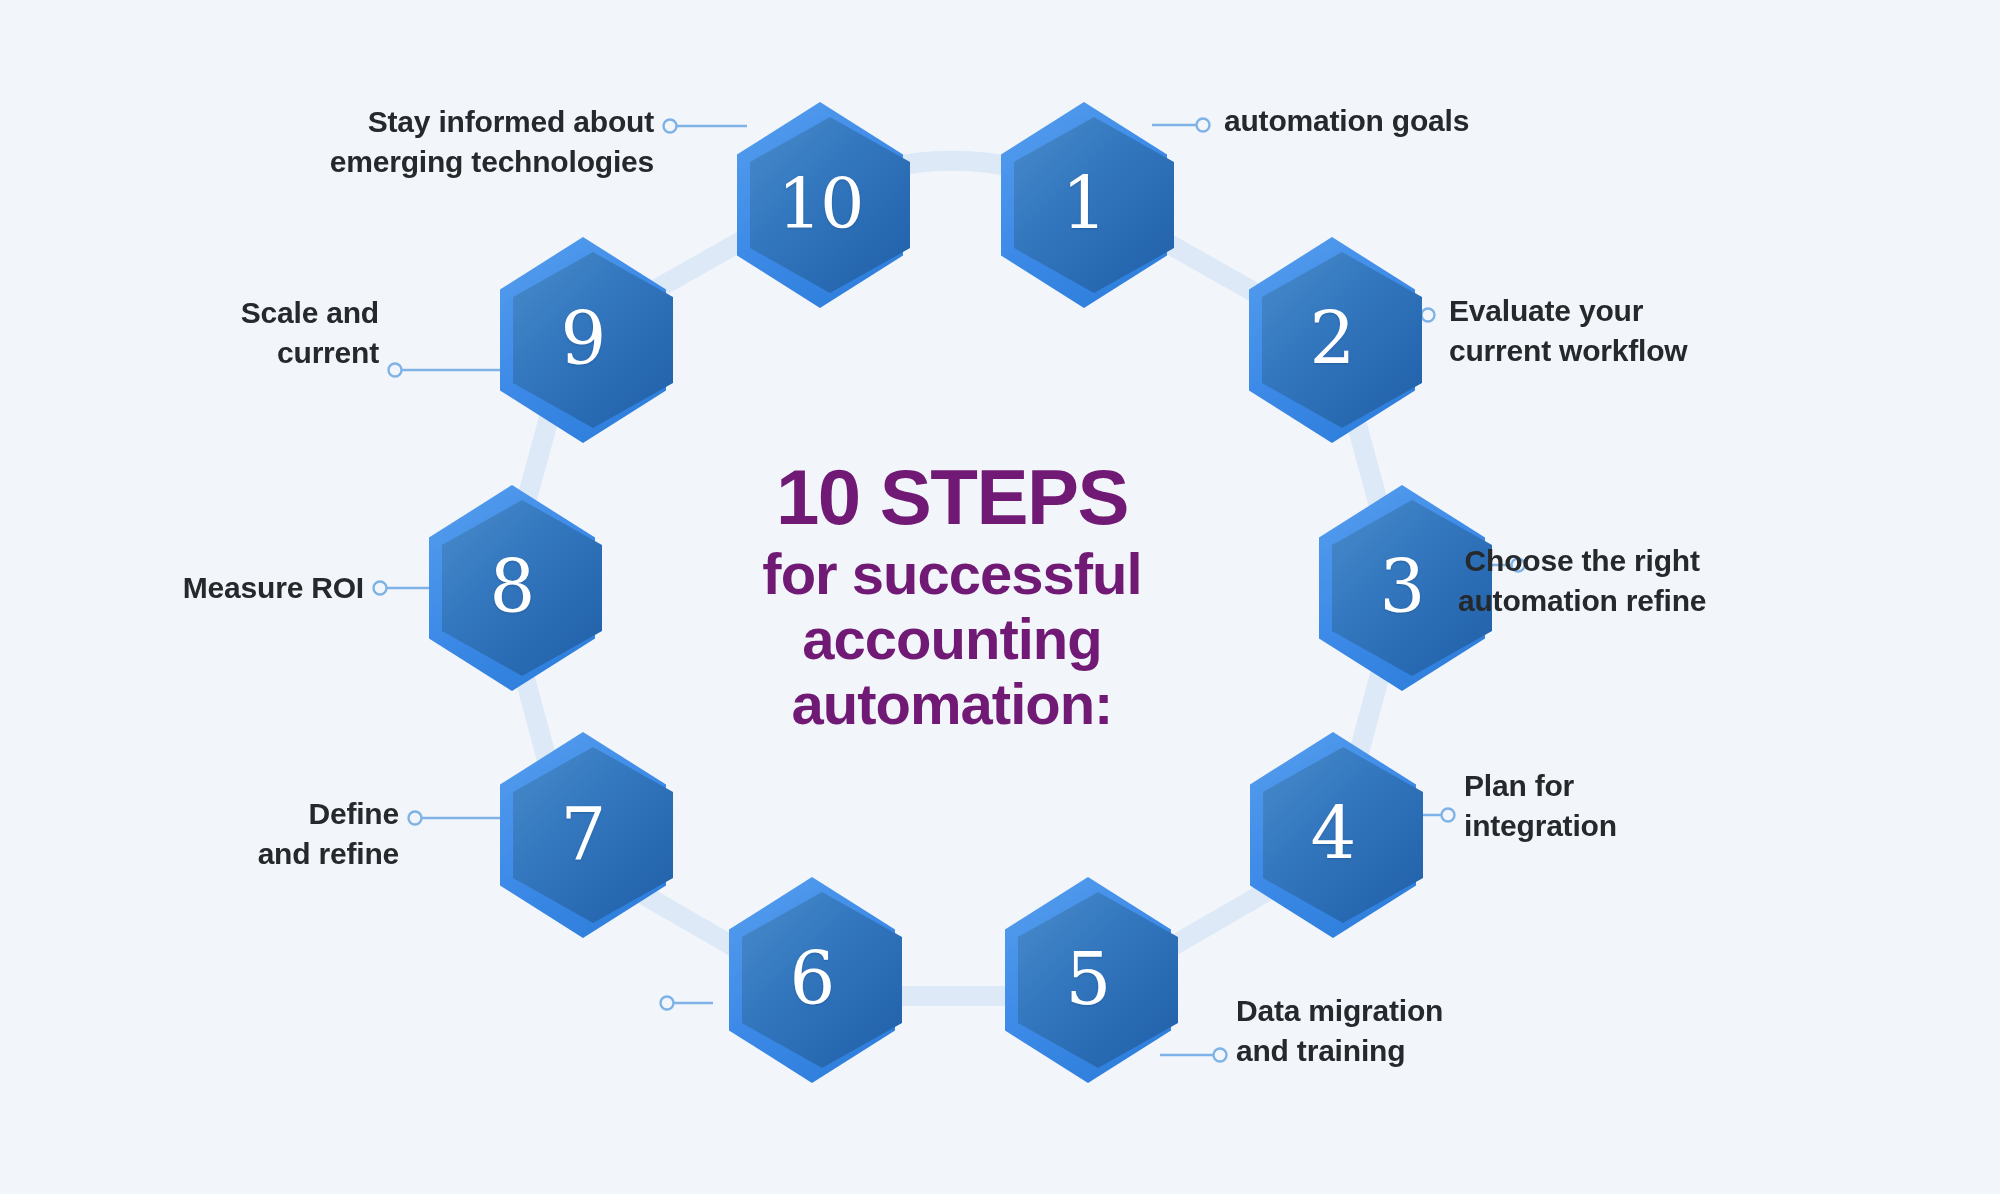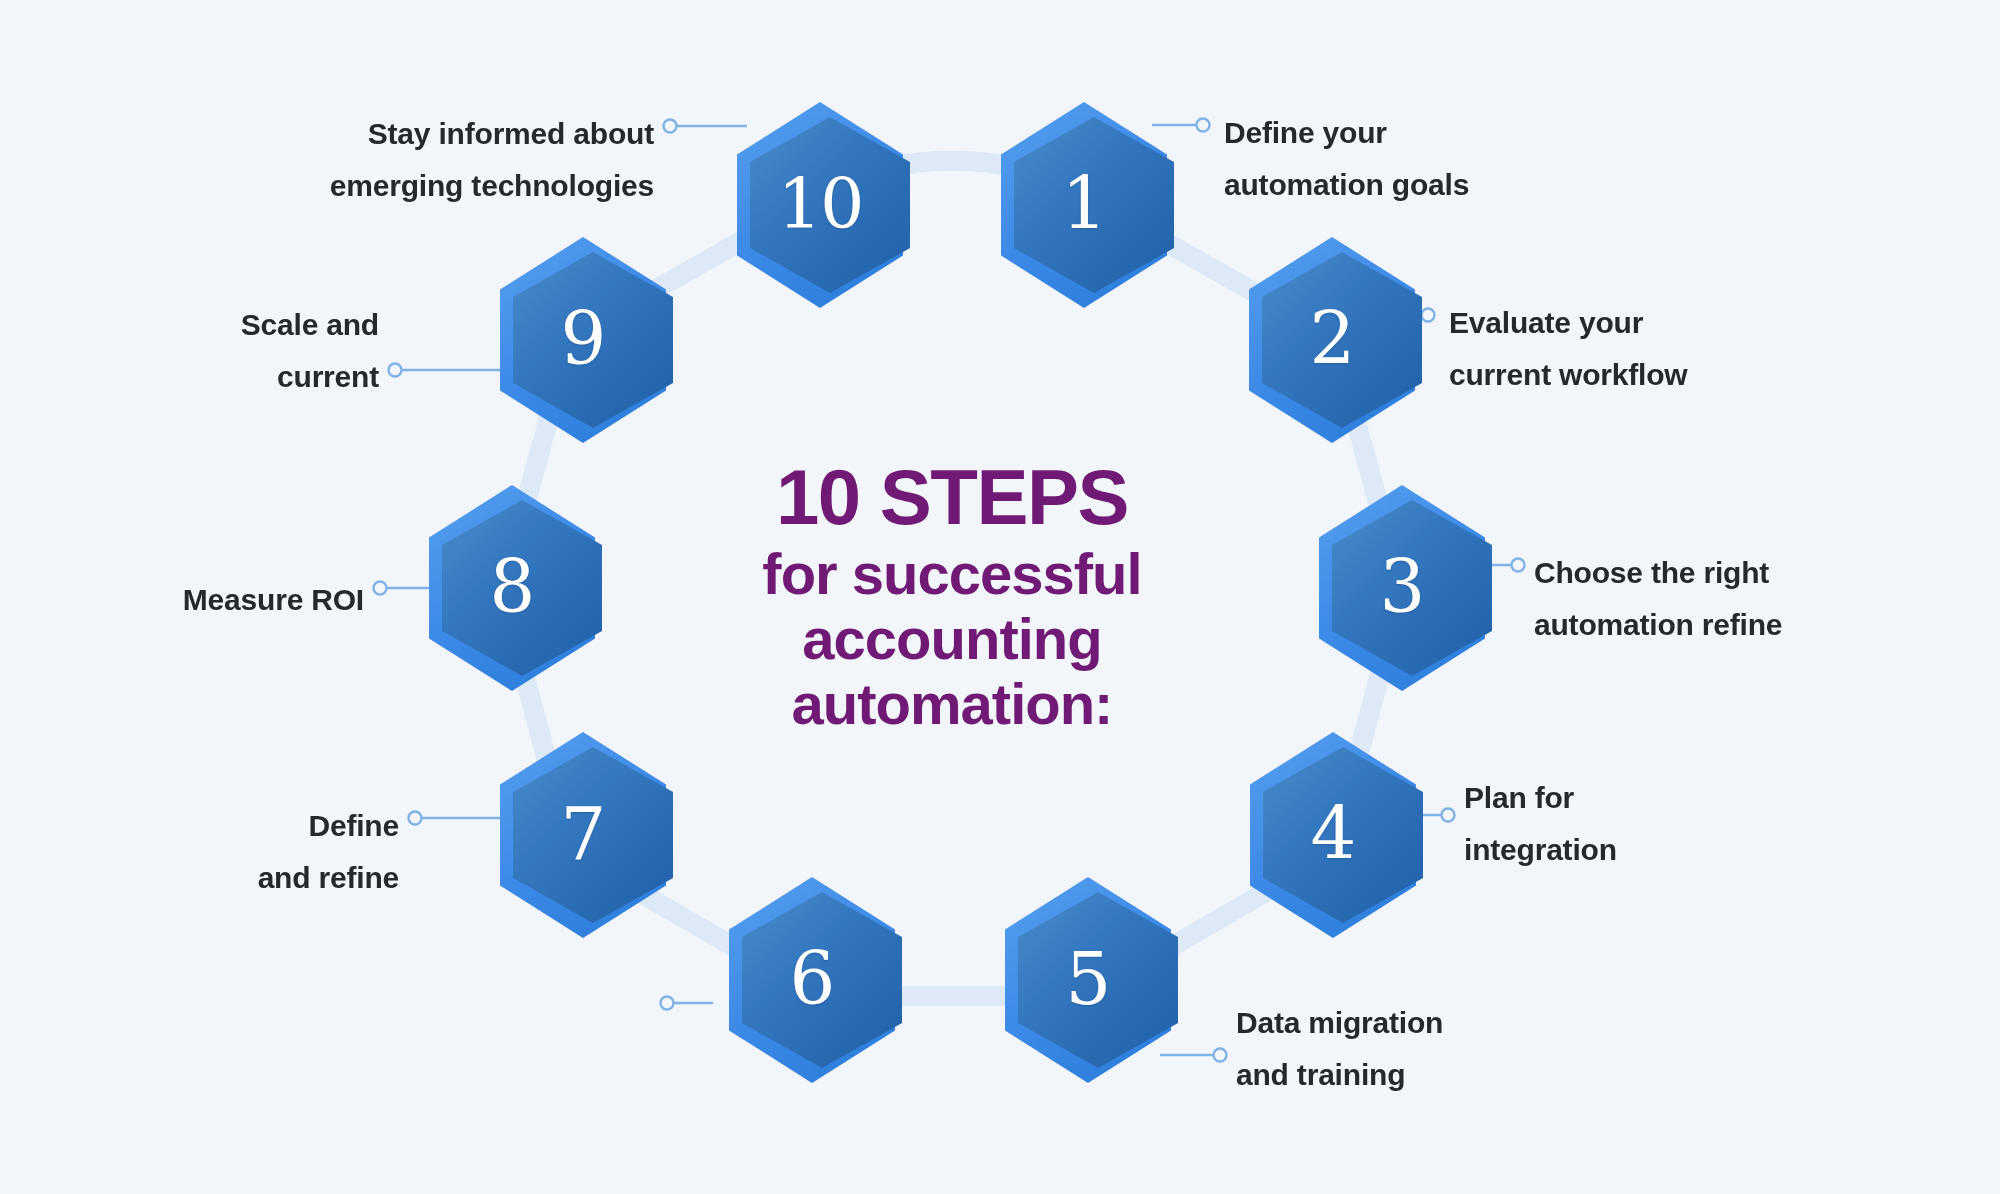--- a/index.html
+++ b/index.html
@@ -82,21 +82,21 @@
     position:absolute;
     color:#26292c;
     font-size:30px;
     font-weight:bold;
     line-height:1.33;
     letter-spacing:-0.2px;
     white-space:nowrap;
   }
   .label.right{text-align:left;}
   .label.left{text-align:right;}
-  .label .ln{display:block;margin-top:12px;}
+  .label .ln{display:block;}
 </style>
 </head>
 <body>
 
 <div id="stage">
 
   <svg class="ring-svg" viewBox="0 0 2000 1194" xmlns="http://www.w3.org/2000/svg">
     <g fill="none" stroke="#dde9f7" stroke-width="20" stroke-linecap="round">
       <path d="M 1100 205 L 1330 335"></path>
       <path d="M 1336 348 L 1400 583"></path>
@@ -199,30 +199,29 @@
   </div>
 
   <div class="center-title">
     <span class="big">10 STEPS</span>
     <span class="sub">for successful</span>
     <span class="sub">accounting</span>
     <span class="sub">automation:</span>
   </div>
 
   <div class="label right" style="left:1224px;top:101px;">
-    <span class="ln">Define your</span>
     <span class="ln">automation goals</span>
   </div>
 
   <div class="label right" style="left:1449px;top:291px;">
     <span class="ln">Evaluate your</span>
     <span class="ln">current workflow</span>
   </div>
 
-  <div class="label right" style="left:1534px;top:541px;">
+  <div class="label right" style="left:1458px;top:541px;text-align:center;">
     <span class="ln">Choose the right</span>
     <span class="ln">automation refine</span>
   </div>
 
   <div class="label right" style="left:1464px;top:766px;">
     <span class="ln">Plan for</span>
     <span class="ln">integration</span>
   </div>
 
   <div class="label right" style="left:1236px;top:991px;">

